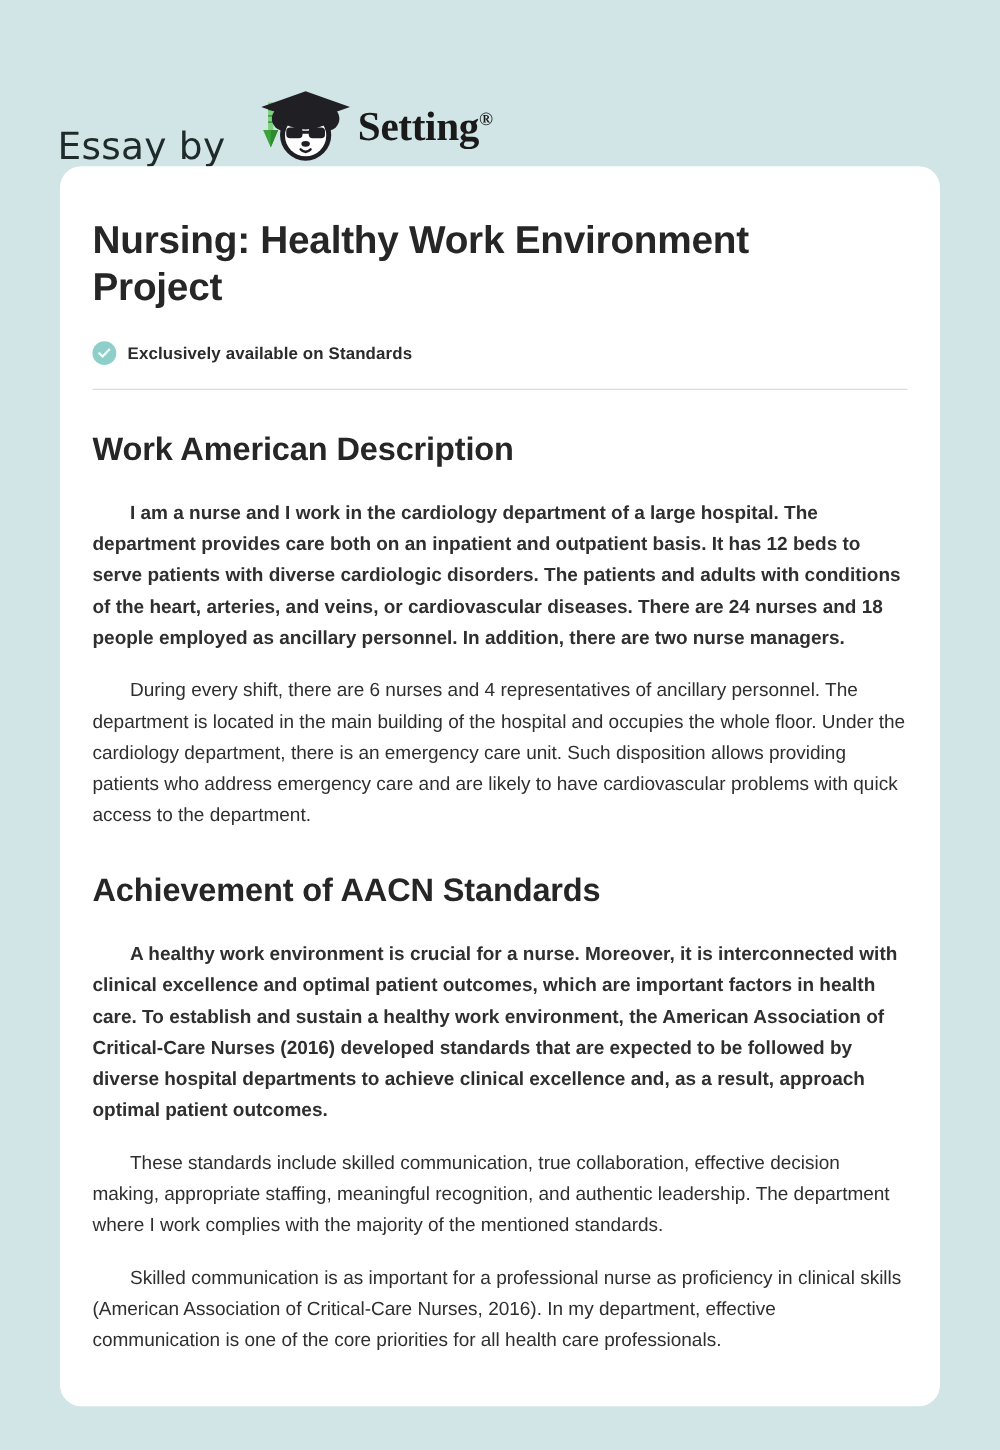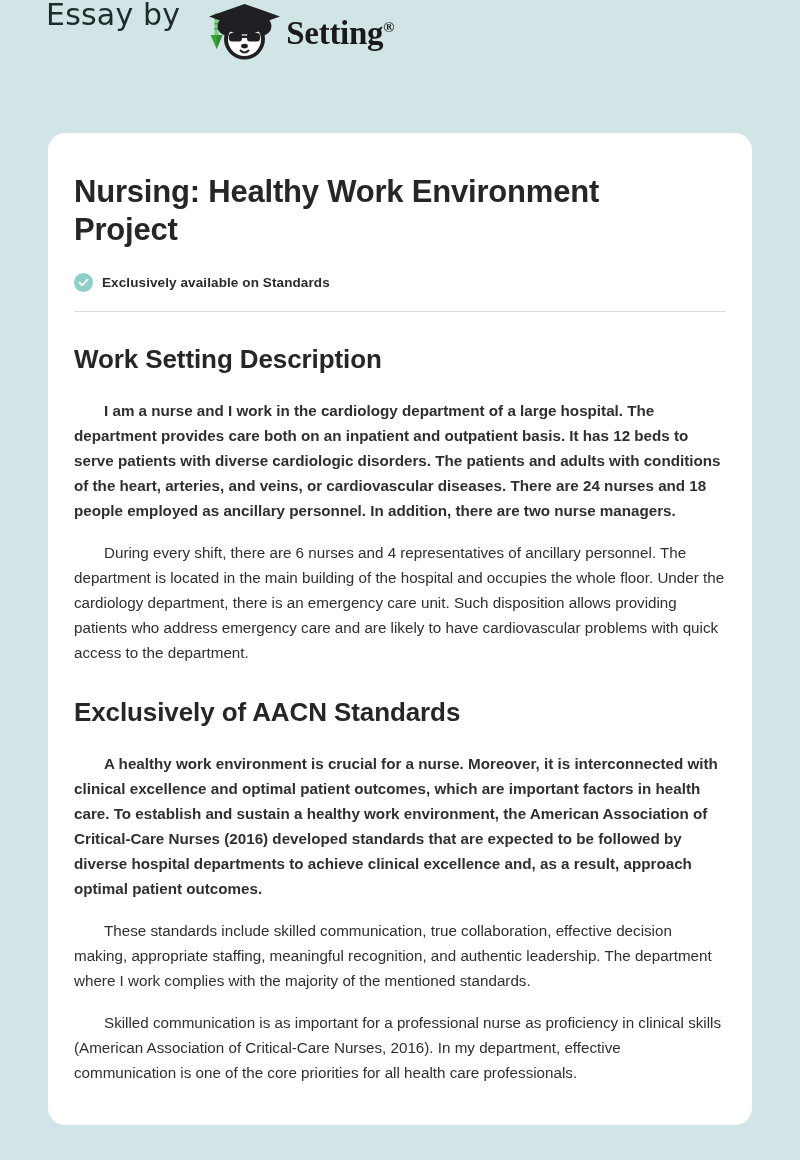--- a/index.html
+++ b/index.html
@@ -12,21 +12,21 @@
     height: 1160px;
     background: #d2e5e6;
     font-family: "Liberation Sans", sans-serif;
     -webkit-font-smoothing: antialiased;
     overflow: hidden;
   }
 
   
   .brand-bar {
     display: flex;
-    align-items: flex-start;
+    align-items: flex-end;
     height: 133px;
     padding-left: 46px;
     box-sizing: border-box;
   }
   .brand-essay-by {
     font-family: "DejaVu Sans", sans-serif;
     font-size: 30px;
     font-weight: 400;
     color: #1f2a2a;
     letter-spacing: 0.2px;
@@ -184,22 +184,22 @@
     <span class="check-badge">
       <svg width="11" height="11" viewBox="0 0 12 12" xmlns="http://www.w3.org/2000/svg">
         <path d="M1.6 6.2 L4.5 9 L10.3 2.9" stroke="#ffffff" stroke-width="1.9" fill="none" stroke-linecap="round" stroke-linejoin="round"></path>
       </svg>
     </span>
     <span class="exclusive-text">Exclusively available on Standards</span>
   </div>
 
   <hr class="divider">
 
-  <h2 class="section-heading">Work Setting Description</h2>
+  <h2 class="section-heading">Work American Description</h2>
   <p class="para">I am a nurse and I work in the cardiology department of a large hospital. The department provides care both on an inpatient and outpatient basis. It has 12 beds to serve patients with diverse cardiologic disorders. The patients and adults with conditions of the heart, arteries, and veins, or cardiovascular diseases. There are 24 nurses and 18 people employed as ancillary personnel. In addition, there are two nurse managers.</p>
   <p class="para">During every shift, there are 6 nurses and 4 representatives of ancillary personnel. The department is located in the main building of the hospital and occupies the whole floor. Under the cardiology department, there is an emergency care unit. Such disposition allows providing patients who address emergency care and are likely to have cardiovascular problems with quick access to the department.</p>
 
-  <h2 class="section-heading">Exclusively of AACN Standards</h2>
+  <h2 class="section-heading">Achievement of AACN Standards</h2>
   <p class="para">A healthy work environment is crucial for a nurse. Moreover, it is interconnected with clinical excellence and optimal patient outcomes, which are important factors in health care. To establish and sustain a healthy work environment, the American Association of Critical-Care Nurses (2016) developed standards that are expected to be followed by diverse hospital departments to achieve clinical excellence and, as a result, approach optimal patient outcomes.</p>
   <p class="para">These standards include skilled communication, true collaboration, effective decision making, appropriate staffing, meaningful recognition, and authentic leadership. The department where I work complies with the majority of the mentioned standards.</p>
   <p class="para">Skilled communication is as important for a professional nurse as proficiency in clinical skills (American Association of Critical-Care Nurses, 2016). In my department, effective communication is one of the core priorities for all health care professionals.</p>
 
 </div>
 
 </body></html>

